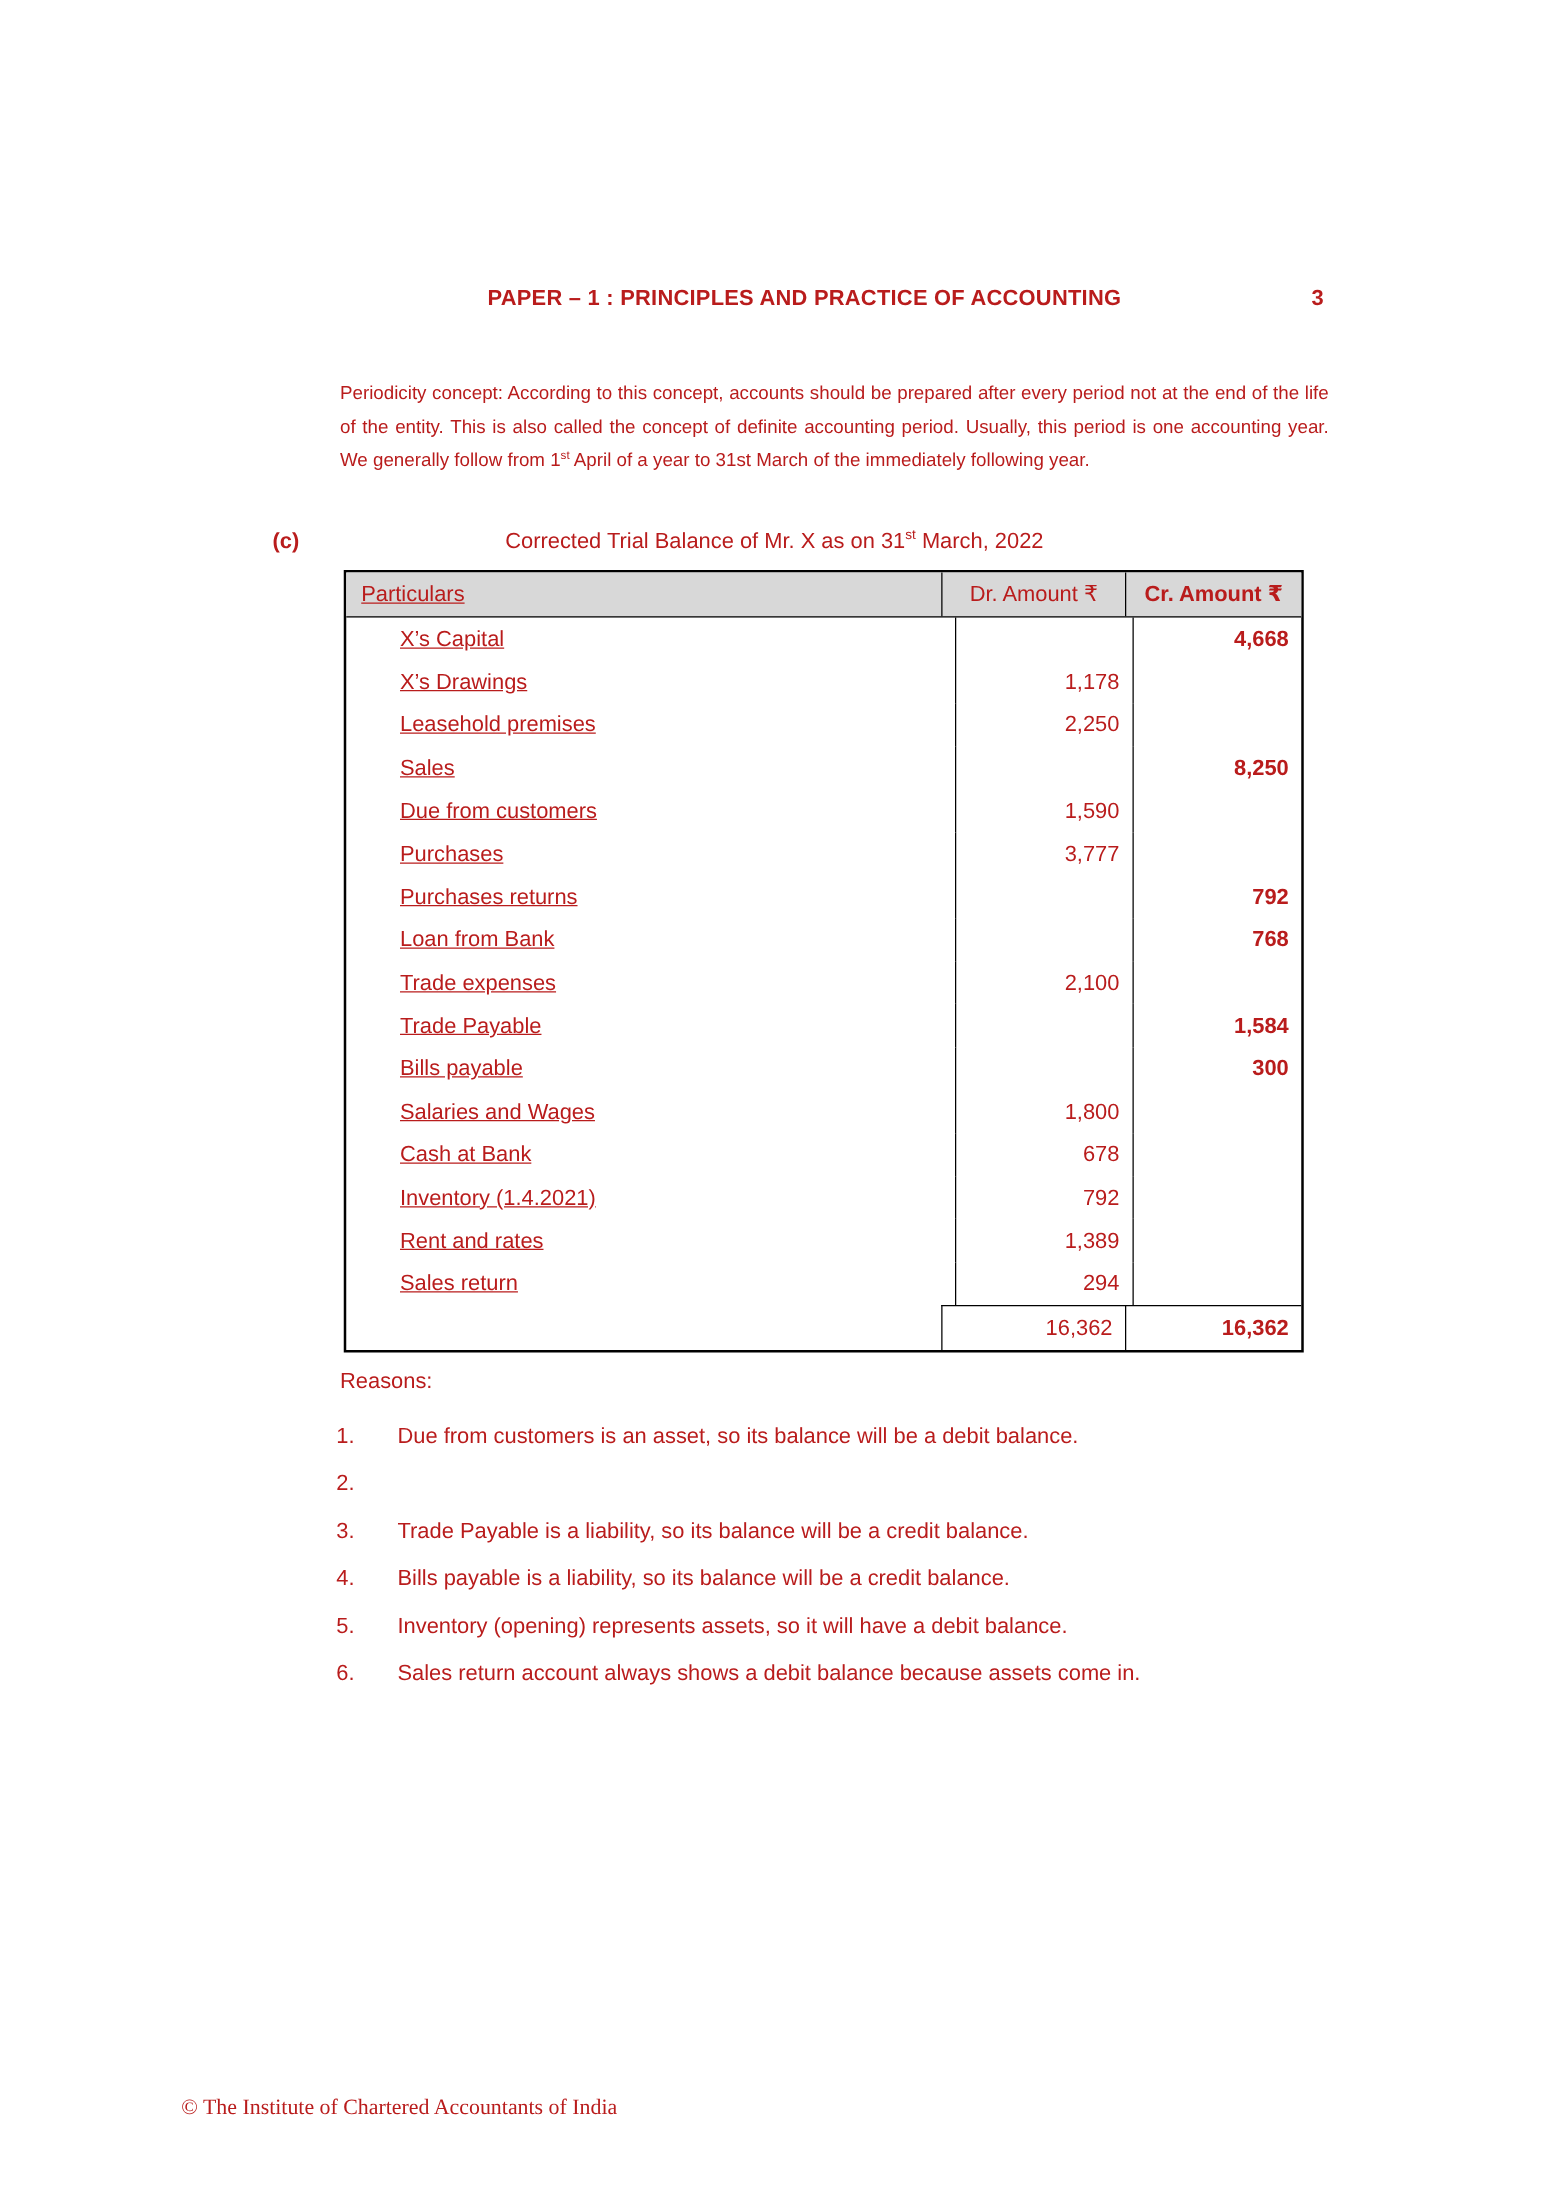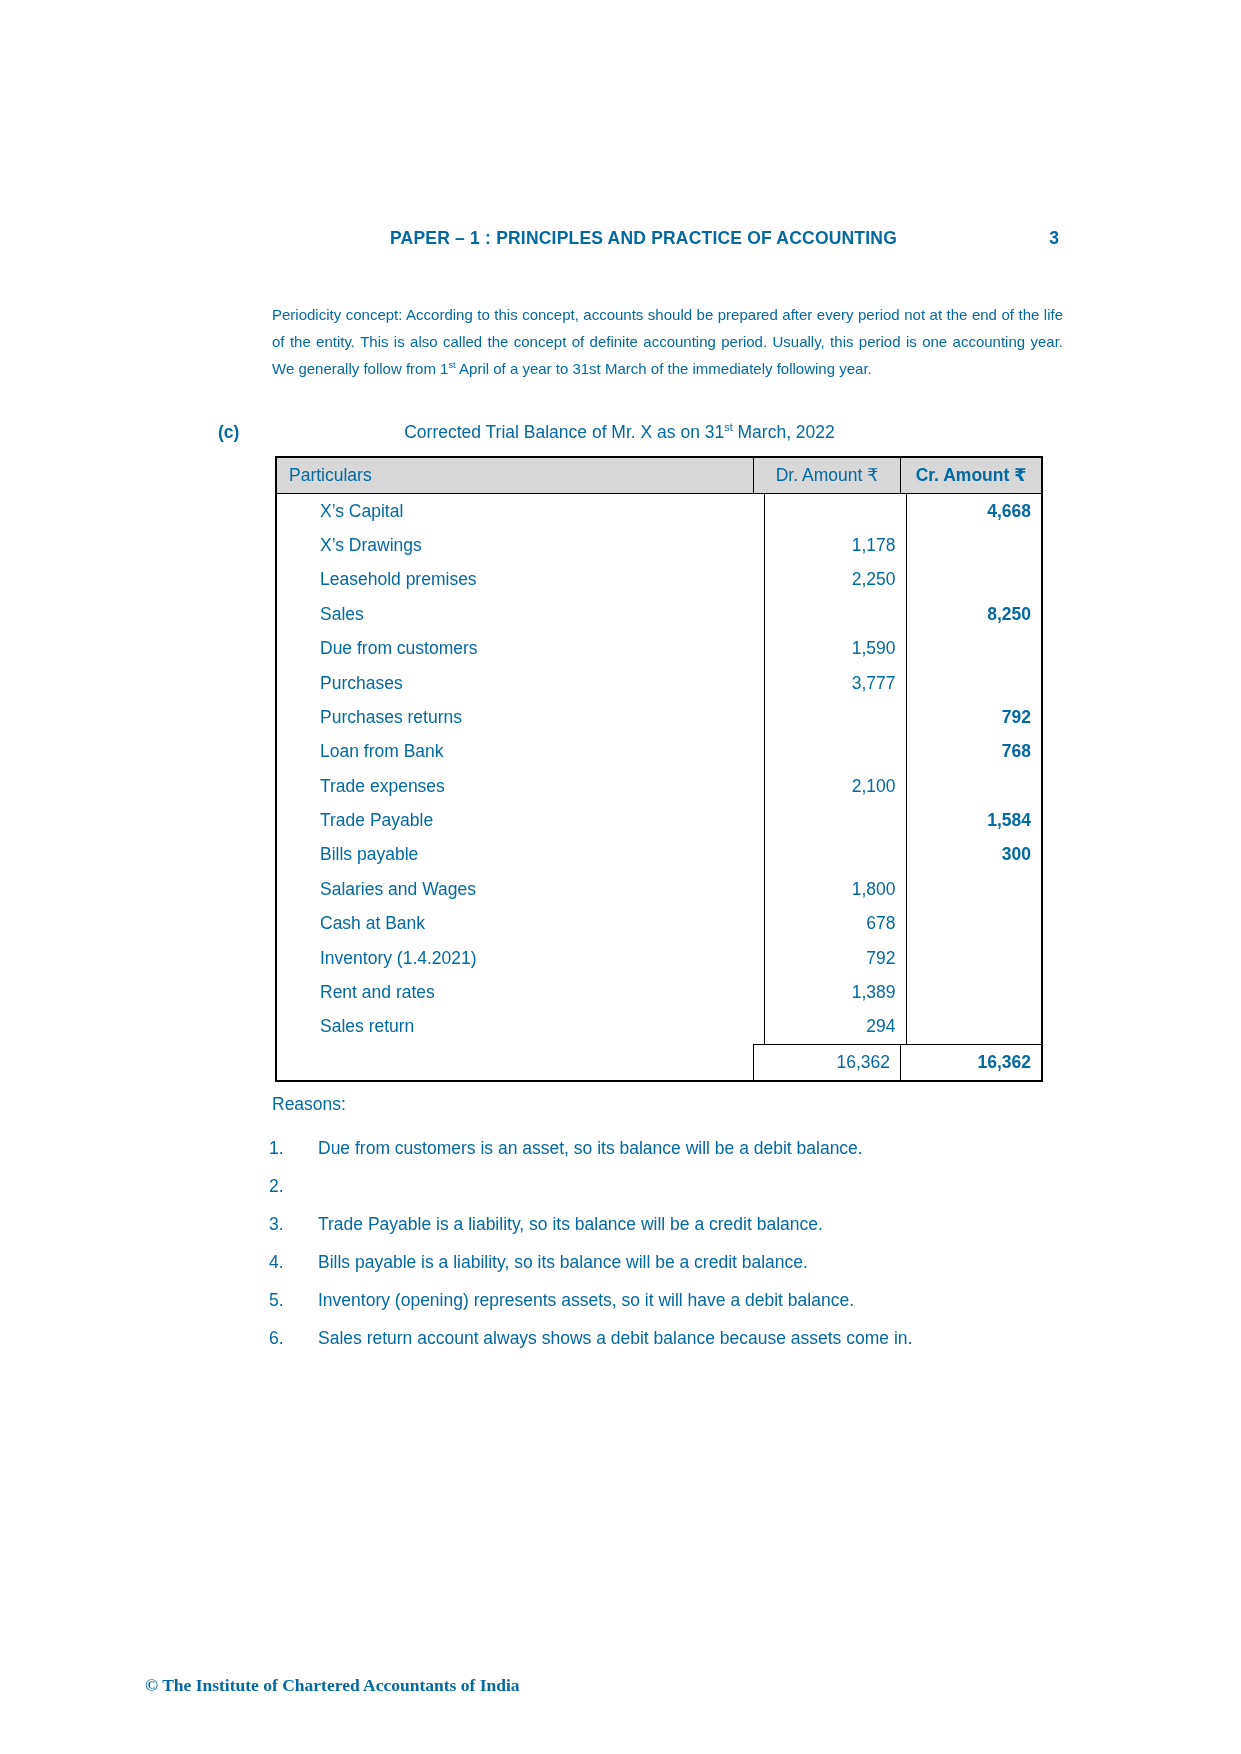--- a/index.html
+++ b/index.html
@@ -1,54 +1,54 @@
 <!DOCTYPE html>
 <html><head>
 <meta charset="utf-8">
 <style>
   html,body{margin:0;padding:0;background:#fff;}
   .page{
     position:relative;width:1241px;height:1754px;background:#ffffff;
-    font-family:"Liberation Sans","DejaVu Sans",sans-serif;color:#0369a1;
+    font-family:"Liberation Sans","DejaVu Sans",sans-serif;color:#b91c1c;
     overflow:hidden;
   }
   
   .header-row{position:absolute;top:226px;left:272px;width:791px;text-align:center;
     font-weight:bold;font-size:17.5px;line-height:24px;padding:0;}
   .header-row .title{display:inline-block;padding-right:48px;letter-spacing:0.2px;}
   .header-row .pagenum{position:absolute;right:4px;top:0;}
   
   .para{position:absolute;top:301px;left:272px;width:791px;margin:0;
     font-size:15px;line-height:27px;text-align:justify;}
   sup{font-size:0.62em;vertical-align:super;line-height:0;}
   
   .section-label{position:absolute;top:420px;left:218px;font-size:17.5px;font-weight:bold;line-height:24px;}
   .caption{position:absolute;top:420px;left:254px;width:791px;text-align:center;
     padding-right:60px;box-sizing:border-box;font-size:17.5px;font-weight:normal;line-height:24px;}
   
   .tb{position:absolute;top:456px;left:275px;width:764px;border:2px solid #000;background:#fff;}
   .trow{display:flex;align-items:center;font-size:17.5px;}
-  .c1{width:476px;box-sizing:border-box;padding-left:12px;}
+  .c1{width:476px;box-sizing:border-box;padding-left:12px;text-decoration:underline;}
   .c2{width:147px;box-sizing:border-box;border-left:1.5px solid #000;align-self:stretch;display:flex;align-items:center;}
   .c3{width:141px;box-sizing:border-box;border-left:1.5px solid #000;align-self:stretch;display:flex;align-items:center;font-weight:bold;}
   .thead{height:35px;background:#d8d8d8;border-bottom:1.8px solid #000;}
   .thead .c2,.thead .c3{justify-content:center;}
   .trow.body{height:34.38px;margin-left:31px;}
   .amt{justify-content:flex-end;padding-right:10px;}
   .totals{height:36px;}
   .totals .c2,.totals .c3{border-top:1.5px solid #000;}
   
   .reasons-h{position:absolute;top:1092px;left:272px;font-size:17.5px;line-height:24px;}
   .reasons{position:absolute;top:1136px;left:269px;width:820px;margin:0;padding:0;list-style:none;}
   .ritem{height:38px;display:flex;align-items:flex-start;font-size:17.5px;line-height:24px;}
   .rnum{width:49px;flex:0 0 49px;}
   .rtext{flex:1;}
   
   .footer{position:absolute;top:1673px;left:145px;
-    font-family:"Liberation Serif","DejaVu Serif",serif;font-weight:bold;font-size:17.5px;line-height:24px;}
+    font-family:"Liberation Serif","DejaVu Serif",serif;font-weight:normal;font-size:17.5px;line-height:24px;}
 </style>
 </head>
 <body>
 
 <div class="page">
 
   <div class="header-row">
     <span class="title">PAPER – 1 : PRINCIPLES AND PRACTICE OF ACCOUNTING</span>
     <span class="pagenum">3</span>
   </div>

